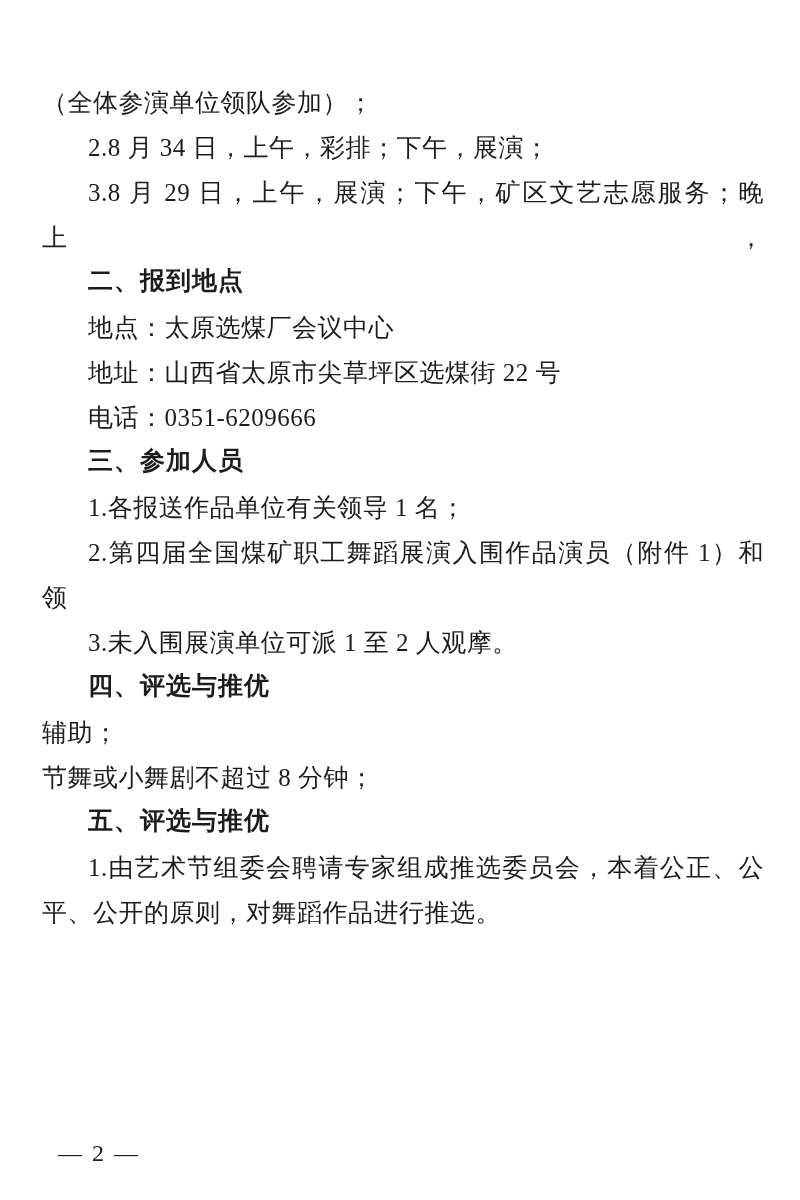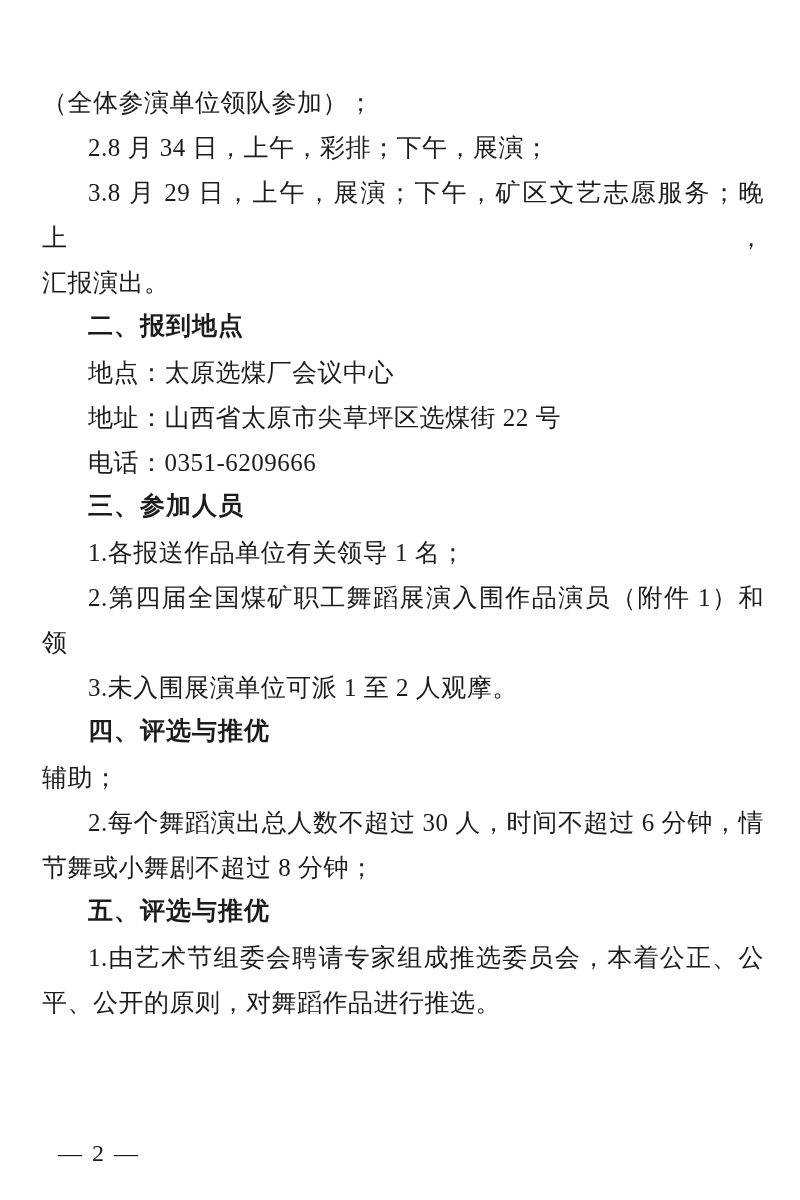--- a/index.html
+++ b/index.html
@@ -51,31 +51,29 @@
     color: #1c1c1c;
   }
 </style>
 </head>
 <body>
 
 <div class="page">
   <p class="line">（全体参演单位领队参加）；</p>
   <p class="line para">2.8 月 34 日，上午，彩排；下午，展演；</p>
   <p class="line para full">3.8 月 29 日，上午，展演；下午，矿区文艺志愿服务；晚上，</p>
-  <p class="line">汇报演出。</p>
   <p class="line heading">二、报到地点</p>
   <p class="line para">地点：太原选煤厂会议中心</p>
   <p class="line para">地址：山西省太原市尖草坪区选煤街 22 号</p>
   <p class="line para">电话：0351-6209666</p>
   <p class="line heading">三、参加人员</p>
   <p class="line para">1.各报送作品单位有关领导 1 名；</p>
   <p class="line para full">2.第四届全国煤矿职工舞蹈展演入围作品演员（附件 1）和领</p>
   <p class="line para">3.未入围展演单位可派 1 至 2 人观摩。</p>
   <p class="line heading">四、评选与推优</p>
   <p class="line">辅助；</p>
-  <p class="line para full">2.每个舞蹈演出总人数不超过 30 人，时间不超过 6 分钟，情</p>
   <p class="line">节舞或小舞剧不超过 8 分钟；</p>
   <p class="line heading">五、评选与推优</p>
   <p class="line para full">1.由艺术节组委会聘请专家组成推选委员会，本着公正、公</p>
   <p class="line">平、公开的原则，对舞蹈作品进行推选。</p>
 
   <div class="page-number">— 2 —</div>
 </div>
 
 </body></html>

